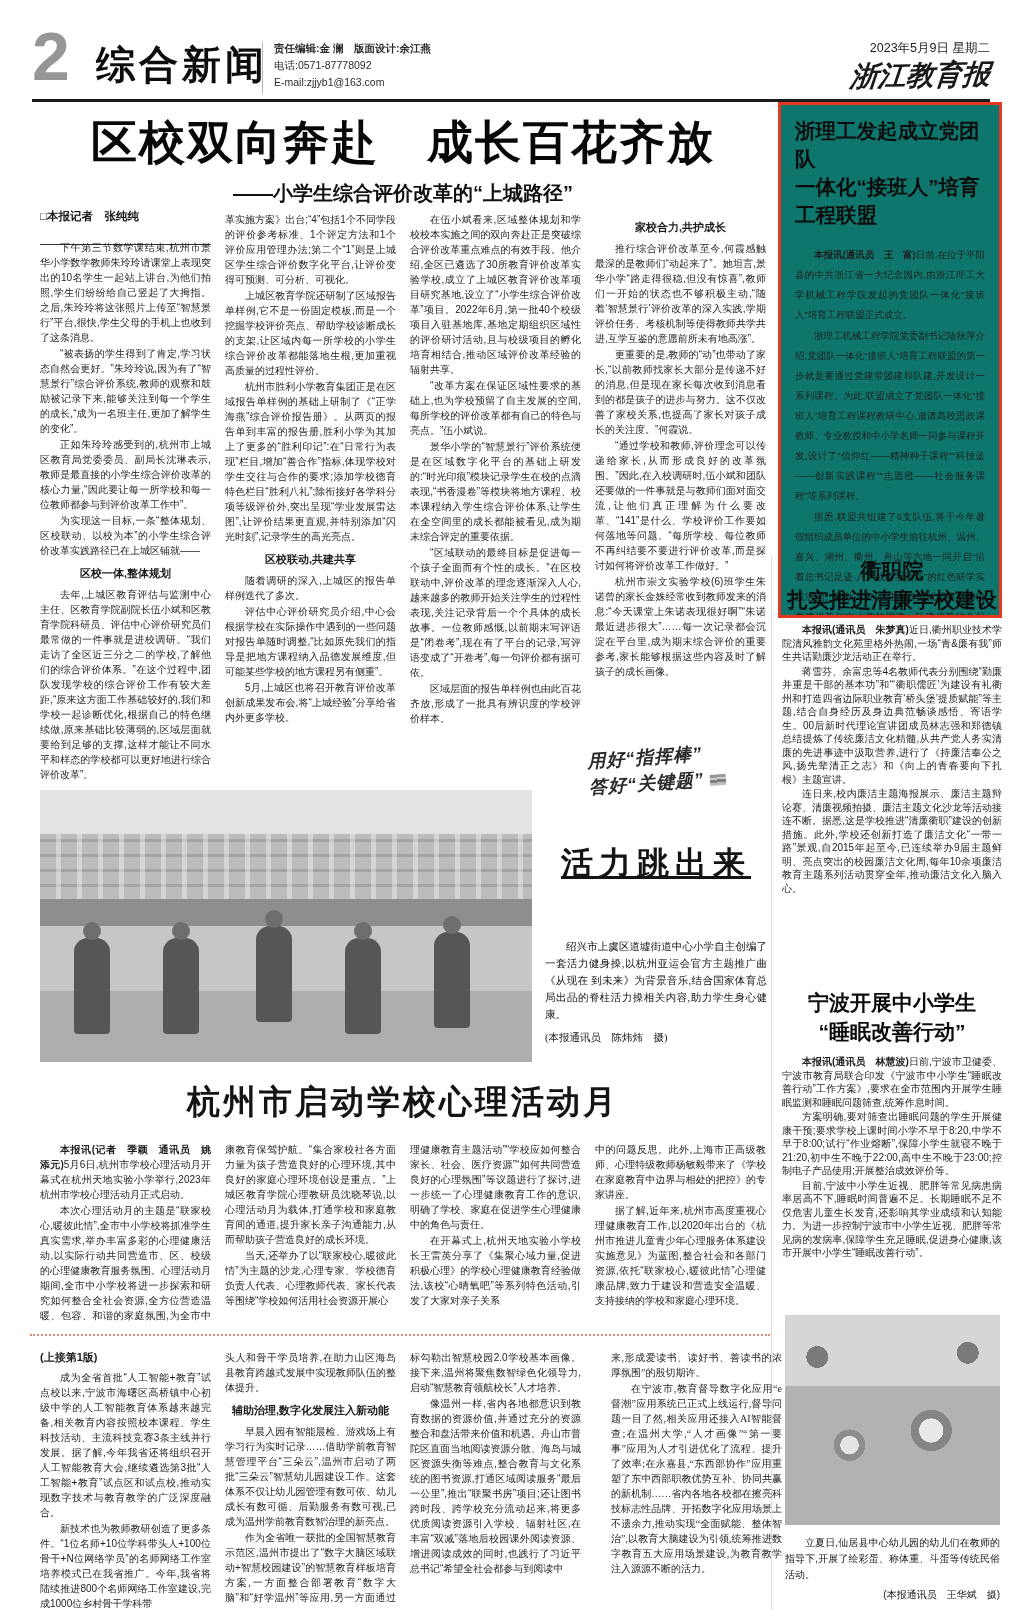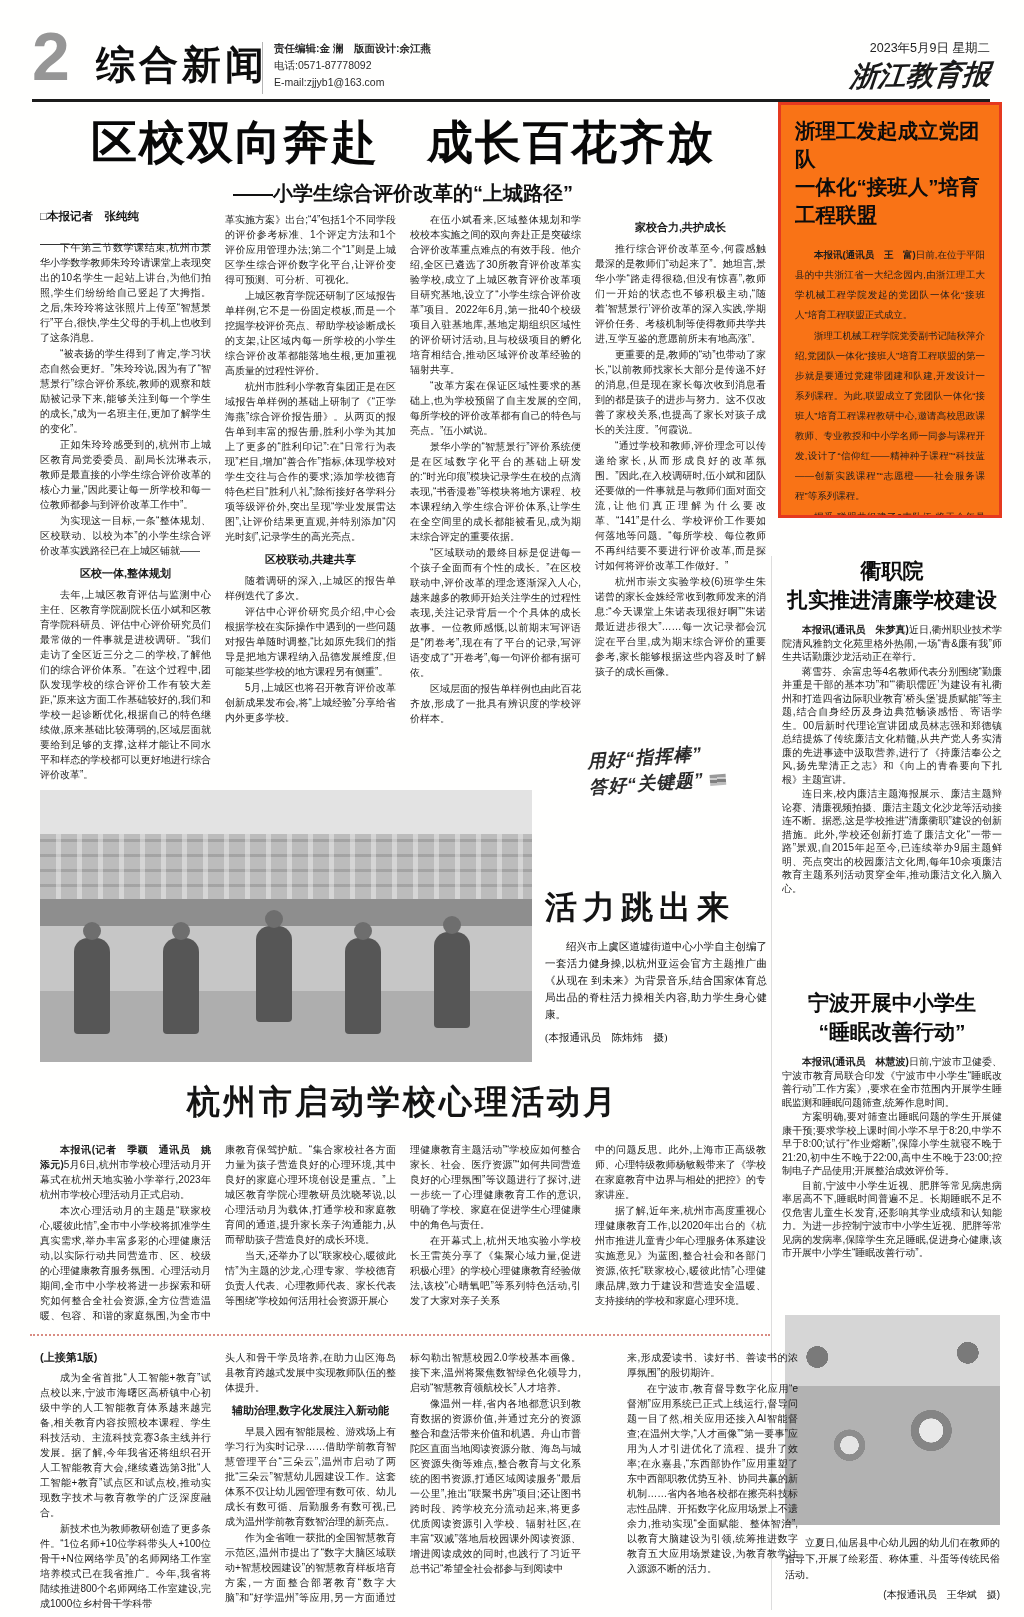--- a/index.html
+++ b/index.html
@@ -38,29 +38,29 @@
     background:linear-gradient(#e3e3e3 0 16%, #bcbcbc 16% 40%, #8e8e8e 40% 50%, #c6c6c6 50% 74%, #aeaeae 74% 100%);}
   .windows{position:absolute;left:0;top:16%;width:100%;height:24%;
     background:repeating-linear-gradient(90deg, transparent 0 16px, rgba(255,255,255,.38) 16px 21px),
                repeating-linear-gradient(0deg, transparent 0 12px, rgba(90,90,90,.25) 12px 15px);}
   .fig{position:absolute;bottom:28px;width:36px;height:96px;background:#565656;border-radius:14px 14px 4px 4px;}
   .fig::before{content:"";position:absolute;left:9px;top:-16px;width:18px;height:18px;border-radius:50%;background:#6e6e6e;}
   .jump-graphic{left:588px;top:742px;width:185px;transform:rotate(-4deg);
       font-weight:900;font-style:italic;font-size:18px;line-height:26px;color:#2a2a2a;letter-spacing:1px;}
   .books-icon{display:inline-block;width:16px;height:11px;margin-left:6px;vertical-align:middle;
       background:linear-gradient(#9a9a9a 0 3px,#cfcfcf 3px 5px,#7f7f7f 5px 8px,#bdbdbd 8px 11px);}
-  .feat-title{left:545px;top:886px;width:222px;font-size:32px;font-weight:900;letter-spacing:6px;}
+  .feat-title{left:545px;top:842px;width:222px;text-align:center;font-size:32px;font-weight:900;letter-spacing:6px;text-decoration:underline;}
   .feat-cap{left:545px;top:938px;width:222px;font-size:10.5px;line-height:17px;text-align:justify;font-family:Liberation Serif, serif;}
   .feat-cap .cap{text-indent:2em;}
   .feat-cap .credit{margin-top:6px;}
 
   
   .vrule{left:771px;top:556px;width:1px;height:1054px;background:#ddd;}
-  .red-box{left:778px;top:102px;width:224px;height:416px;border:3px solid #e5391f;box-sizing:border-box;
-           padding:12px 14px;overflow:hidden;background:#f97316;}
+  .red-box{left:778px;top:102px;width:224px;height:516px;border:3px solid #e5391f;box-sizing:border-box;
+           padding:12px 14px;overflow:hidden;background:#0f766e;}
   .rh{font-size:20.5px;font-weight:900;line-height:28px;color:#0c0c0c;}
   .rbody{margin-top:16px;font-size:9.5px;line-height:20px;text-align:justify;color:#1d1d1d;}
   .side-art{position:absolute;left:782px;width:220px;overflow:hidden;}
   .sh{font-size:21px;font-weight:900;line-height:29px;color:#0c0c0c;text-align:center;}
   .sbody{margin-top:9px;font-size:10px;line-height:13.5px;text-align:justify;color:#1d1d1d;}
 
   .egg-photo{left:785px;top:1315px;width:215px;height:210px;overflow:hidden;
     background:
       radial-gradient(circle 26px at 30% 62%, #e4e4e4 0 35%, #8d8d8d 36% 60%, transparent 61%),
       radial-gradient(circle 34px at 68% 55%, #e9e9e9 0 35%, #858585 36% 60%, transparent 61%),
@@ -239,19 +239,19 @@
   <div class="blk c"><b class="lead"></b><span>头人和骨干学员培养,在助力山区海岛县教育跨越式发展中实现教师队伍的整体提升。</span></div>
       <div class="blk h"><b class="lead"></b><span>辅助治理,数字化发展注入新动能</span></div>
       <div class="blk p"><b class="lead"></b><span>早晨入园有智能晨检、游戏场上有学习行为实时记录……借助学前教育智慧管理平台“三朵云”,温州市启动了两批“三朵云”智慧幼儿园建设工作。这套体系不仅让幼儿园管理有数可依、幼儿成长有数可循、后勤服务有数可视,已成为温州学前教育数智治理的新亮点。</span></div>
       <div class="blk p"><b class="lead"></b><span>作为全省唯一获批的全国智慧教育示范区,温州市提出了“数字大脑区域联动+智慧校园建设”的智慧教育样板培育方案,一方面整合部署教育“数字大脑”和“好学温州”等应用,另一方面通过20多个指</span></div>
     </div>
   <div class="body-col" style="left:410px;top:1350px;width:171px;height:258px;">
 
   <div class="blk c"><b class="lead"></b><span>标勾勒出智慧校园2.0学校基本画像。接下来,温州将聚焦数智绿色化领导力,启动“智慧教育领航校长”人才培养。</span></div>
       <div class="blk p"><b class="lead"></b><span>像温州一样,省内各地都意识到教育数据的资源价值,并通过充分的资源整合和盘活带来价值和机遇。舟山市普陀区直面当地阅读资源分散、海岛与城区资源失衡等难点,整合教育与文化系统的图书资源,打通区域阅读服务“最后一公里”,推出“联聚书房”项目;还让图书跨时段、跨学校充分流动起来,将更多优质阅读资源引入学校、辐射社区,在丰富“双减”落地后校园课外阅读资源、增进阅读成效的同时,也践行了习近平总书记“希望全社会都参与到阅读中</span></div>
     </div>
-  <div class="body-col" style="left:627px;top:1350px;width:171px;height:258px;">
+  <div class="body-col" style="left:611px;top:1350px;width:171px;height:258px;font-family:Liberation Serif, serif;">
 
   <div class="blk c"><b class="lead"></b><span>来,形成爱读书、读好书、善读书的浓厚氛围”的殷切期许。</span></div>
       <div class="blk p"><b class="lead"></b><span>在宁波市,教育督导数字化应用“e督潮”应用系统已正式上线运行,督导问题一目了然,相关应用还接入AI智能督查;在温州大学,“人才画像”“第一要事”应用为人才引进优化了流程、提升了效率;在永嘉县,“东西部协作”应用重塑了东中西部职教优势互补、协同共赢的新机制……省内各地各校都在擦亮科技标志性品牌、开拓数字化应用场景上不遗余力,推动实现“全面赋能、整体智治”,以教育大脑建设为引领,统筹推进数字教育五大应用场景建设,为教育教学注入源源不断的活力。</span></div>
     </div>
 
 </div>
 
 </body></html>

